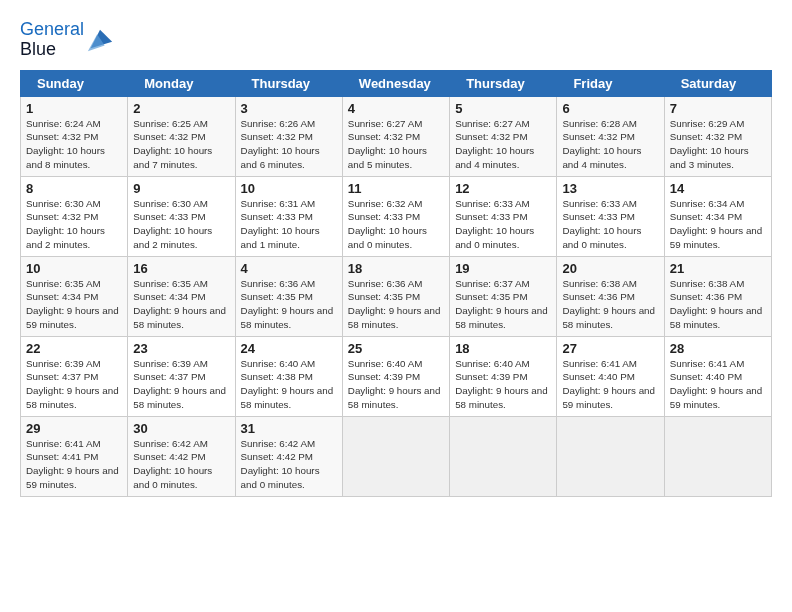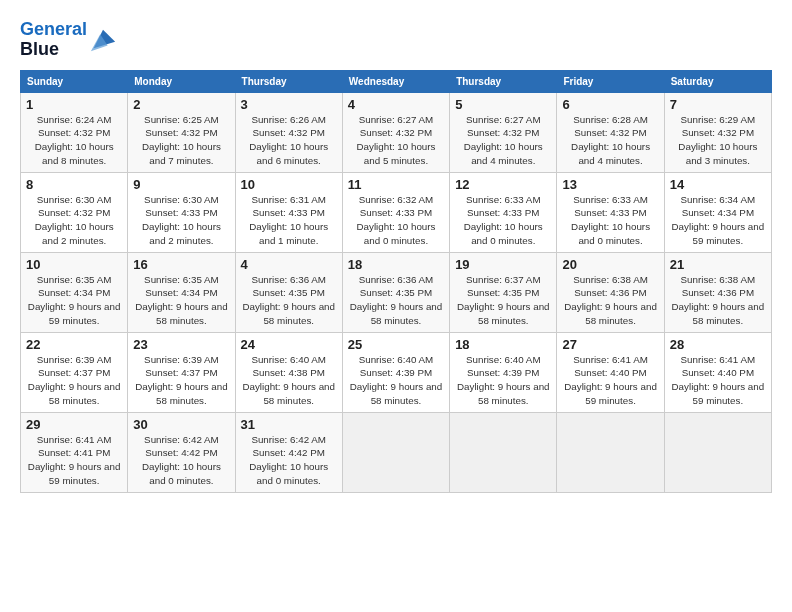--- a/index.html
+++ b/index.html
@@ -21,21 +21,21 @@
       justify-content: space-between;
       margin-bottom: 10px;
     }
     .logo {
       display: flex;
       align-items: center;
       margin-top: 4px;
     }
     .logo-text {
       font-size: 18px;
-      font-weight: bold;
+      font-weight: normal;
       color: #333;
       line-height: 1.1;
     }
     .logo-text span {
       color: #1a6bbf;
     }
     .logo-icon {
       width: 28px;
       height: 28px;
       margin-left: 2px;
@@ -57,22 +57,22 @@
     }
     .calendar-table {
       width: 100%;
       border-collapse: collapse;
       font-size: 10.5px;
     }
     .calendar-table thead th {
       background: #2a6db5;
       color: #fff;
       text-align: left;
-      padding: 5px 6px;
-      font-size: 10px;
+      padding: 5px 16px;
+      font-size: 13px;
       font-weight: bold;
       border: 1px solid #2a6db5;
     }
     .calendar-table tbody td {
       border: 1px solid #ccc;
       vertical-align: top;
       padding: 4px 5px;
       width: calc(100% / 7);
       height: 80px;
       background: #fff;
@@ -87,21 +87,20 @@
       font-size: 13px;
       font-weight: bold;
       color: #222;
       display: block;
       margin-bottom: 1px;
     }
     .day-info {
       font-size: 9.8px;
       color: #333;
       line-height: 1.4;
-      text-align: center;
     }
     .empty-cell {
       background: #f0f0f0 !important;
     }
   </style>
 </head>
 <body>
 
 <div class="page">
   <div class="header">

